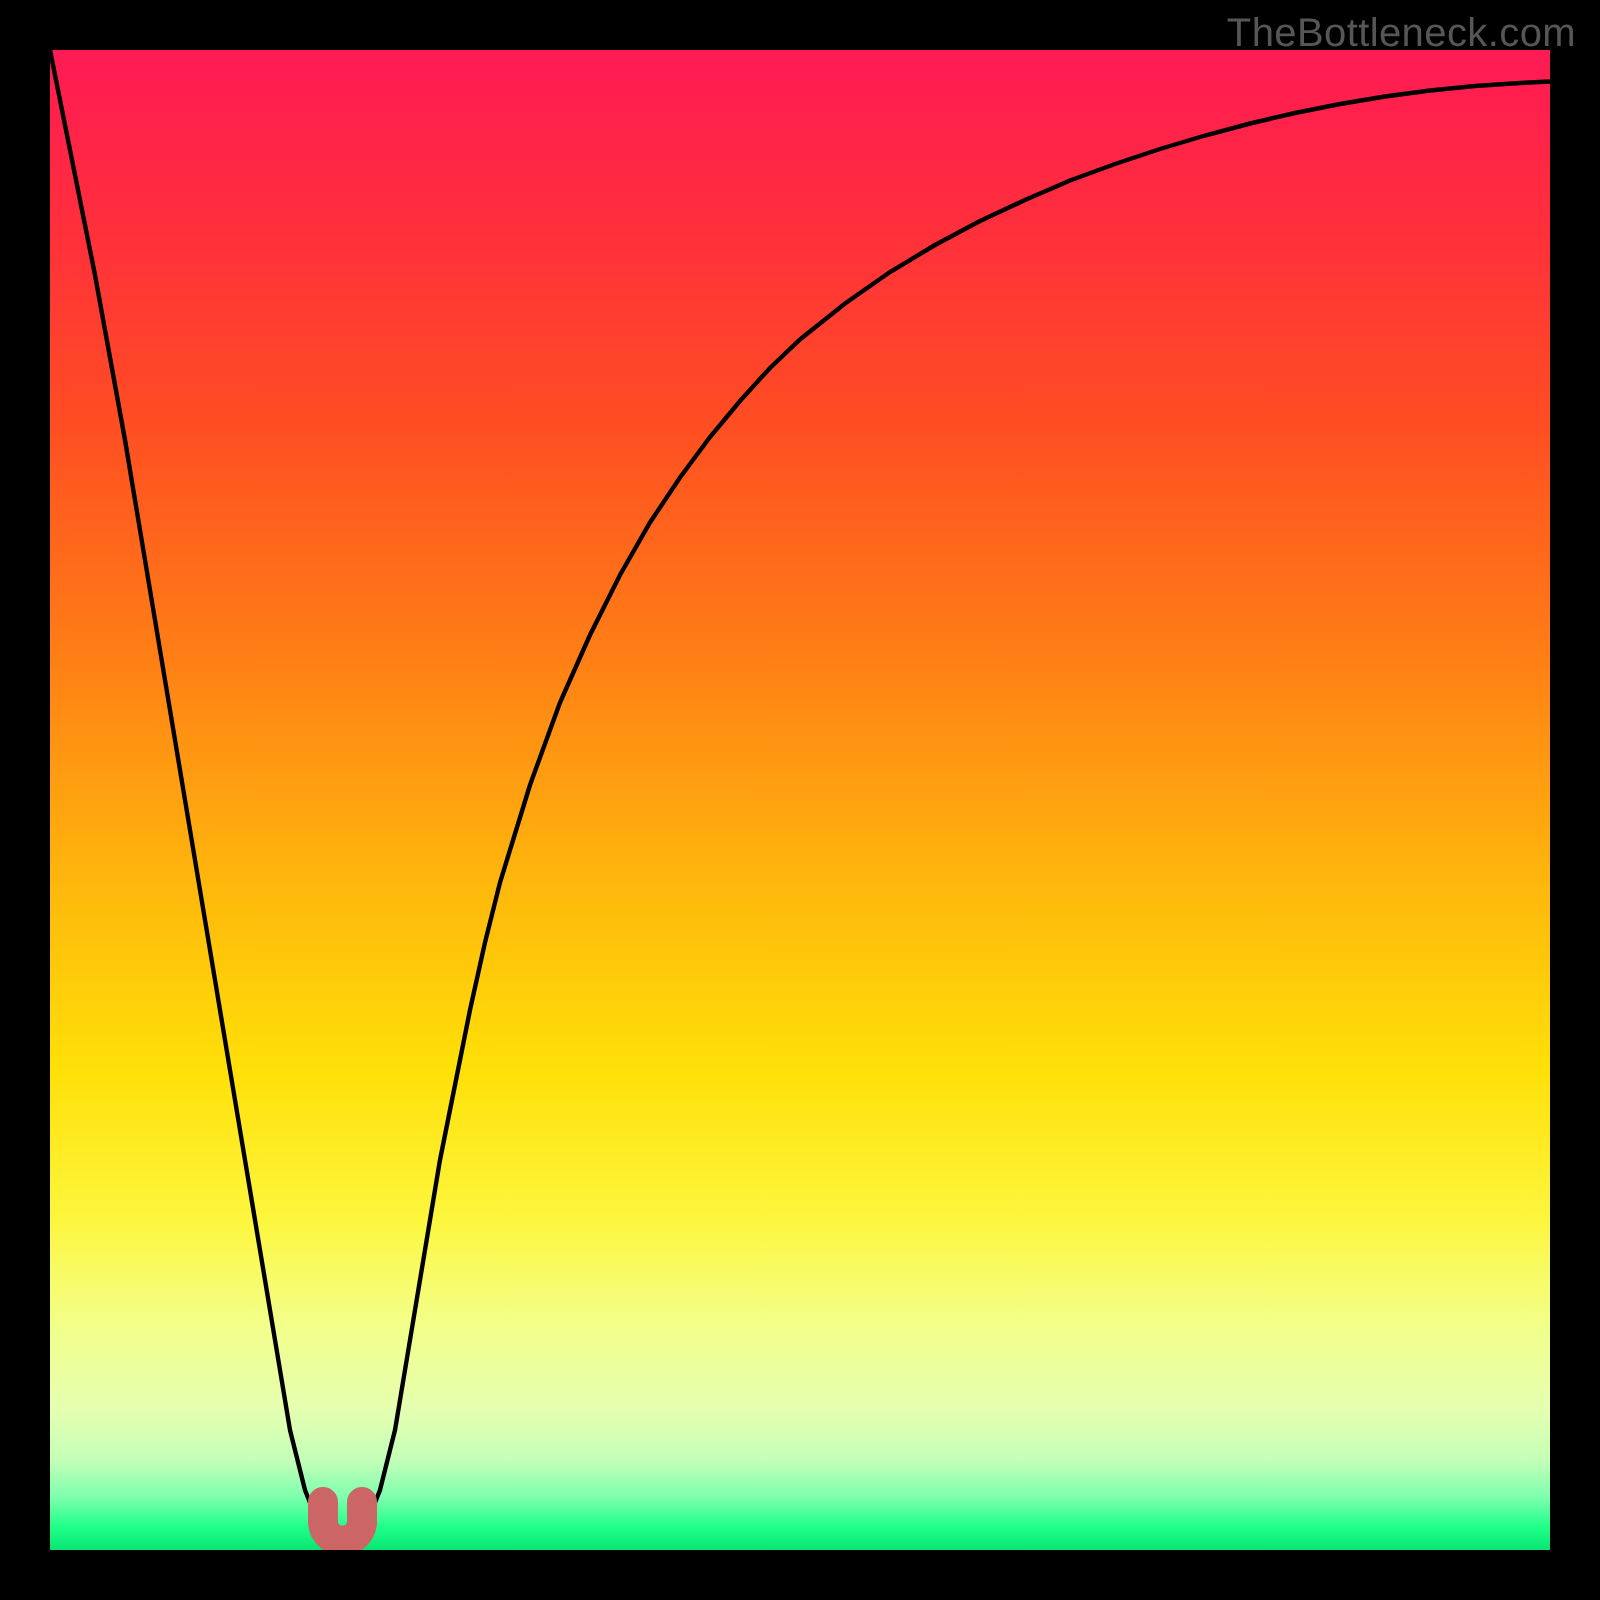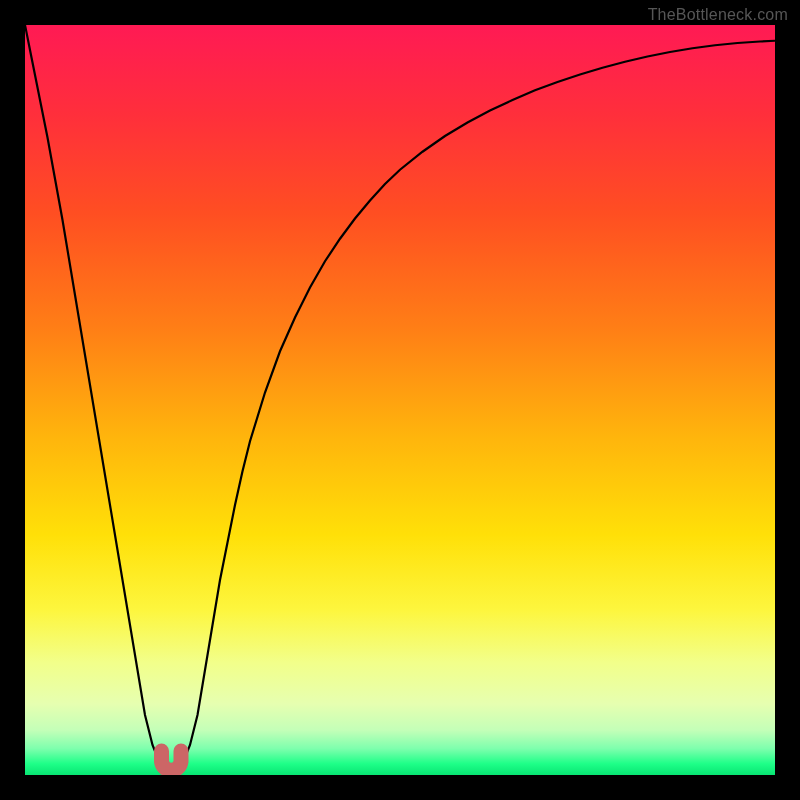--- a/index.html
+++ b/index.html
@@ -22,21 +22,21 @@
     top: 25px;
     width: 750px;
     height: 750px;
     overflow: hidden;
   }
   .watermark {
     position: absolute;
     top: 6px;
     right: 12px;
     color: #565656;
-    font-size: 16px;
+    font-size: 20px;
     font-weight: 500;
     letter-spacing: 0.2px;
     z-index: 20;
   }
   svg.curve {
     position: absolute;
     inset: 0;
     z-index: 10;
   }
 </style>

